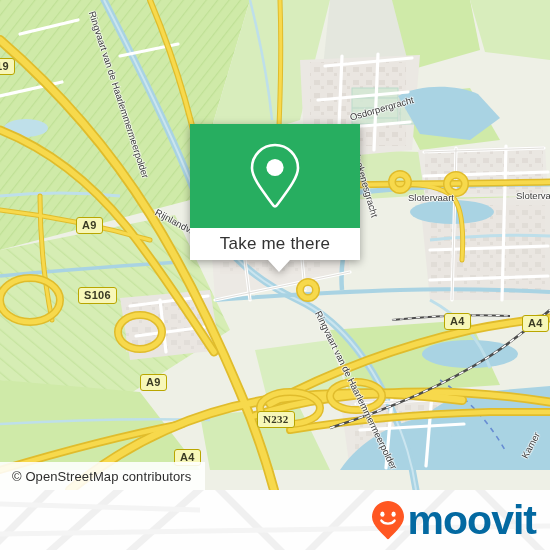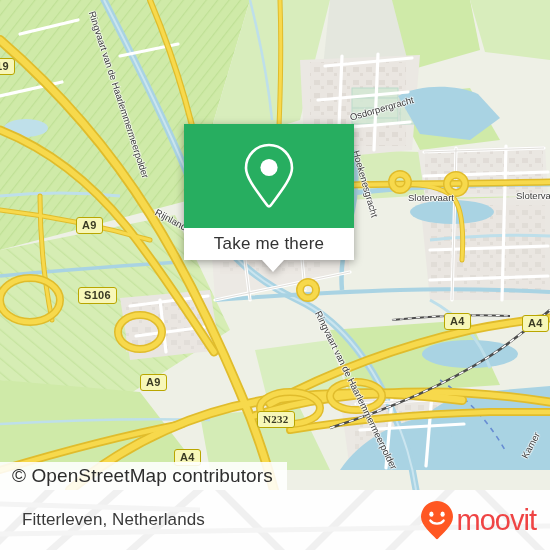--- a/index.html
+++ b/index.html
@@ -50,29 +50,29 @@
   }
 
   
   #attribution {
     position: absolute;
     left: 0; bottom: 0;
     height: 28px;
     padding: 0 14px 0 12px;
     display: flex; align-items: center;
     background: rgba(255,255,255,0.88);
-    font-size: 19px;
+    font-size: 13px;
     color: #2e2e2e;
     letter-spacing: .1px;
   }
 
   
   #popup {
     position: absolute;
-    left: 184px; top: 124px;
+    left: 190px; top: 124px;
     width: 170px; height: 136px;
     filter: drop-shadow(0 2px 4px rgba(0,0,0,0.35));
   }
   #popup-green {
     width: 100%; height: 104px;
     background: #27ae60;
     display: flex; align-items: center; justify-content: center;
   }
   #popup-white {
     width: 100%; height: 32px;
@@ -109,23 +109,23 @@
     font-size: 17px;
     color: #3a3a3a;
     letter-spacing: .1px;
   }
   #brand {
     position: absolute;
     right: 14px; top: 0; height: 60px;
     display: flex; align-items: center; gap: 3px;
   }
   #brand-text {
-    font-size: 29px;
-    font-weight: normal;
-    color: #ef4444;
+    font-size: 41px;
+    font-weight: bold;
+    color: #0369a1;
     letter-spacing: -1px;
     line-height: 33px;
   }
 </style>
 </head>
 <body>
 
 <div id="app">
 
   <div id="map">
@@ -357,23 +357,20 @@
         <path d="M300,70 L380,-10"></path>
         <path d="M380,70 L460,-10"></path>
         <path d="M470,-10 L550,70"></path>
       </g>
       <g stroke="#f4f4f4" stroke-width="5" fill="none">
         <path d="M0,44 L550,36"></path>
         <path d="M0,14 L200,20"></path>
       </g>
     </svg>
 
-    <div id="footer-title">
-      <span>Fitterleven, Netherlands</span>
-    </div>
 
     <div id="brand">
       <svg width="34" height="40" viewBox="0 0 34 40">
         <path d="M17 1 C8.2 1 1 8.2 1 17 C1 25.5 12.5 34.5 15.8 38.6 C16.4 39.4 17.6 39.4 18.2 38.6 C21.5 34.5 33 25.5 33 17 C33 8.2 25.8 1 17 1 Z" fill="#ff5722"></path>
         <ellipse cx="11.4" cy="14.2" rx="2.1" ry="2.6" fill="#ffffff"></ellipse>
         <ellipse cx="22.6" cy="14.2" rx="2.1" ry="2.6" fill="#ffffff"></ellipse>
         <path d="M10.4 20.6 C13 24.6 21 24.6 23.6 20.6" fill="none" stroke="#ffffff" stroke-width="2.4" stroke-linecap="round"></path>
       </svg>
       <span id="brand-text">moovit</span>
     </div>

